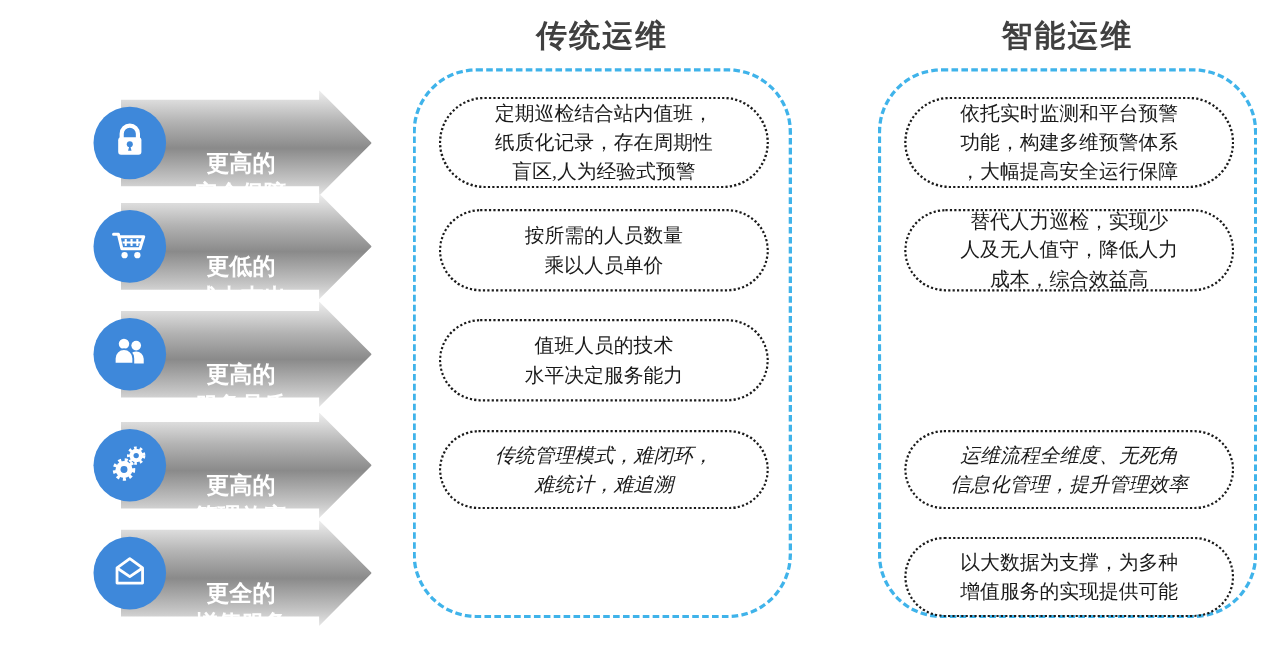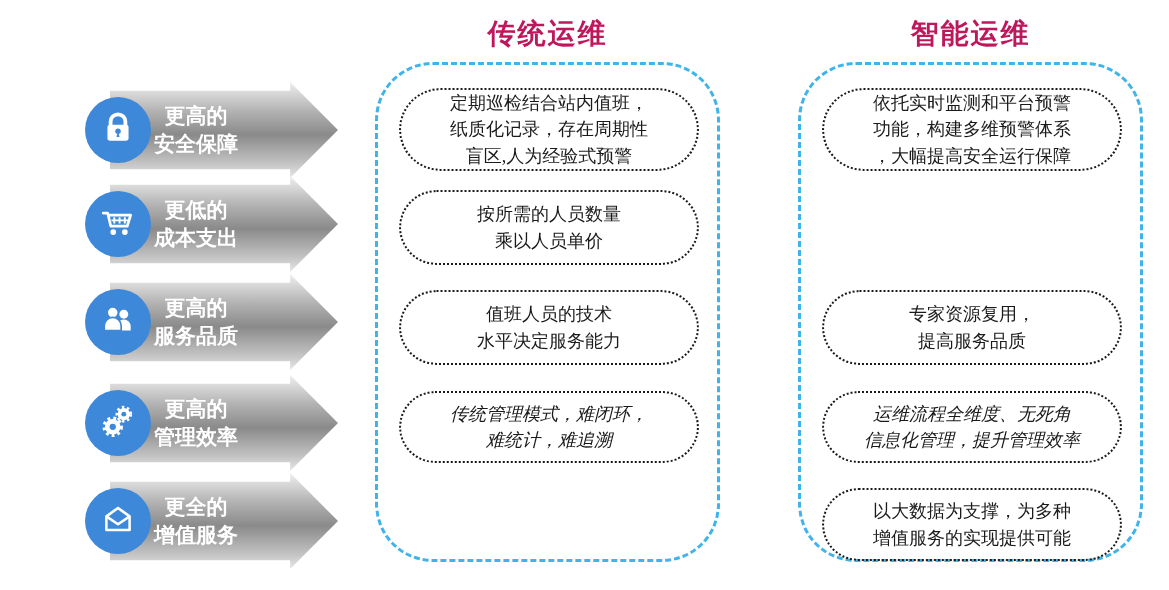--- a/index.html
+++ b/index.html
@@ -14,29 +14,29 @@
     background: linear-gradient(180deg, #efefef 0%, #b3b3b3 30%, #8a8a8a 55%, #c4c4c4 85%, #e6e6e6 100%);
     clip-path: polygon(0 9%, 79% 9%, 79% 0, 100% 50%, 79% 100%, 79% 91%, 0 91%);
   }
   .cat-badge {
     position: absolute; left: 85px; width: 66px; height: 66px;
     border-radius: 50%; background: #3E88DA;
     display: flex; align-items: center; justify-content: center;
   }
   .cat-badge svg { width: 38px; height: 38px; }
   .cat-label {
-    position: absolute; left: 131px; width: 130px; height: 64px;
+    position: absolute; left: 154px; width: 130px; height: 64px;
     display: flex; align-items: center; justify-content: center;
     color: #ffffff; font-weight: bold; font-size: 21px; line-height: 1.35;
-    text-align: center; white-space: pre-line;
+    text-align: center; white-space: pre-line; margin-top: 32px;
   }
   
   .col { position: absolute; top: 14px; width: 345px; }
   .col-title {
-    text-align: center; color: #be185d; font-weight: bold;
+    text-align: center; color: #404040; font-weight: bold;
     font-size: 28px; height: 40px; line-height: 40px; margin-bottom: 8px;
     letter-spacing: 2px;
   }
   .panel {
     position: relative; width: 345px; height: 500px;
     border: 3px dashed #3FB3EA; border-radius: 58px;
   }
   .obox {
     position: absolute; left: 21px; width: 300px;
     border: 2px dotted #1A1A1A; border-radius: 44px;
@@ -147,22 +147,23 @@
 难统计，难追溯</div>
     </div>
   </div>
 
   <div class="col" style="left:798px">
     <div class="col-title">智能运维</div>
     <div class="panel">
       <div class="obox b1">依托实时监测和平台预警
 功能，构建多维预警体系
 ，大幅提高安全运行保障</div>
-      <div class="obox b3">专家资源复用，
-提高服务品质</div>
+      <div class="obox b2">替代人力巡检，实现少
+人及无人值守，降低人力
+成本，综合效益高</div>
       <div class="obox b4">运维流程全维度、无死角
 信息化管理，提升管理效率</div>
       <div class="obox b5">以大数据为支撑，为多种
 增值服务的实现提供可能</div>
     </div>
   </div>
 
 </div>
 
 </body></html>

